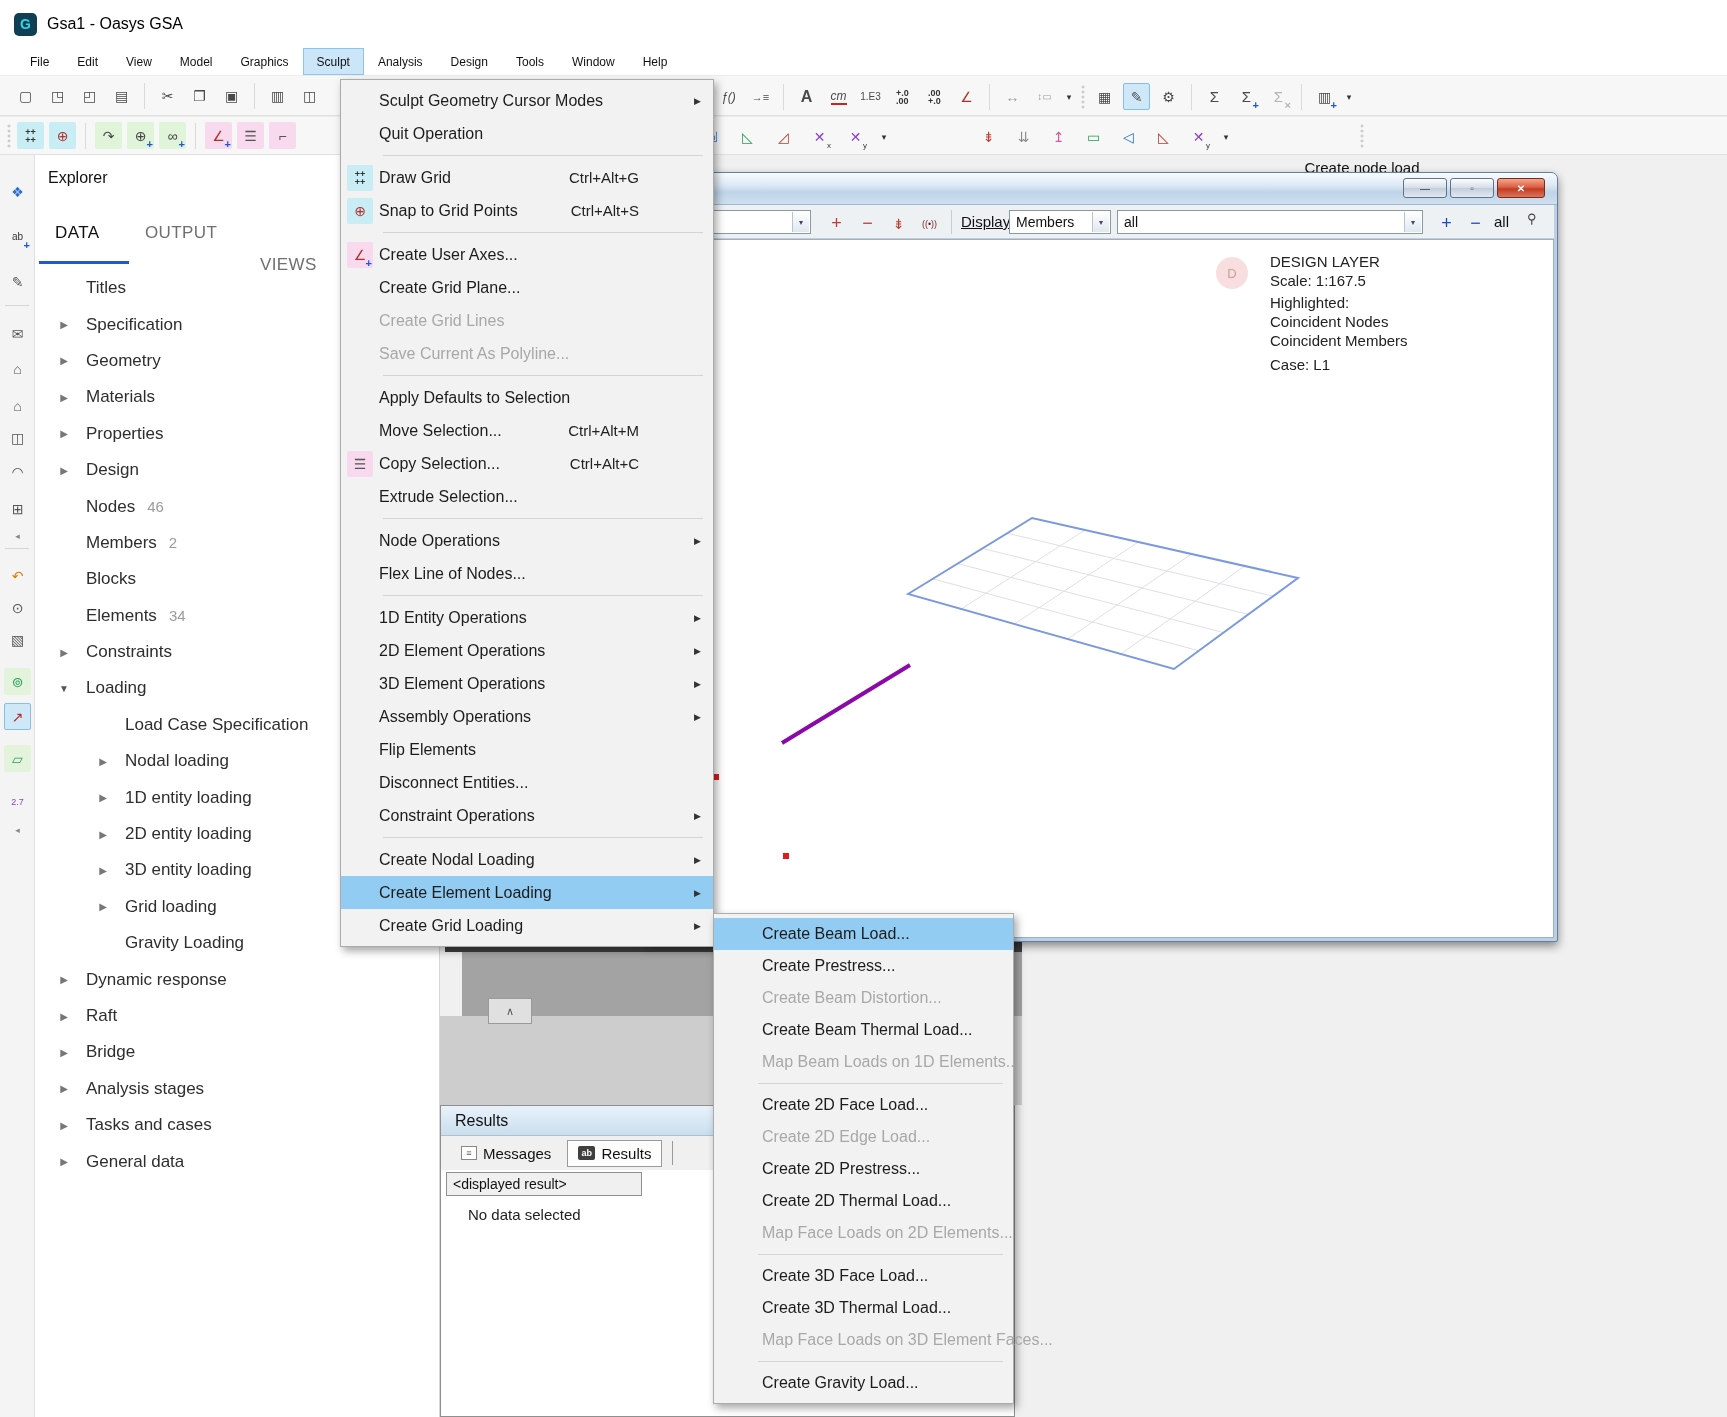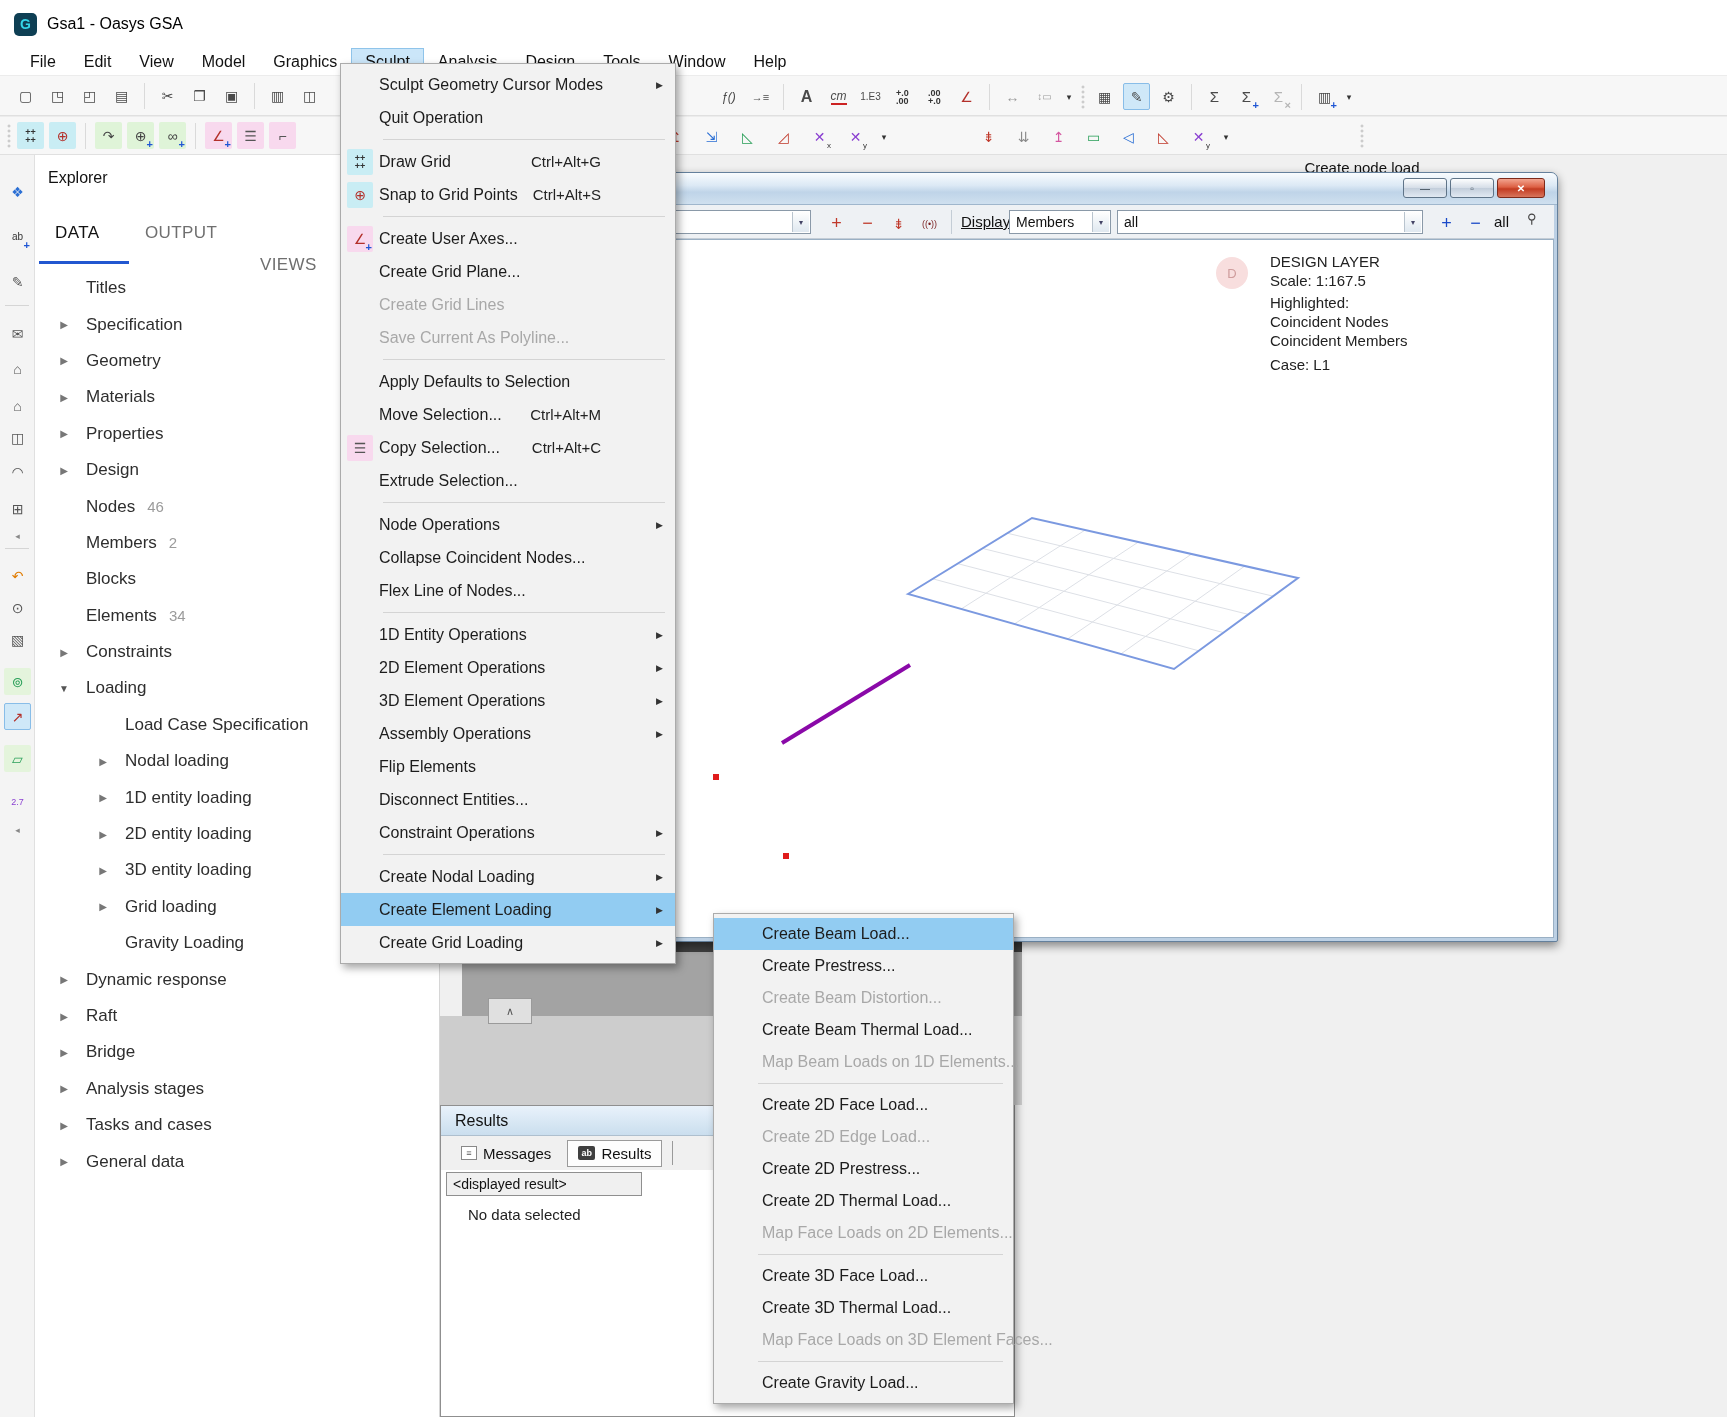--- a/index.html
+++ b/index.html
@@ -5,21 +5,21 @@
   html,body{margin:0;padding:0;background:#fff;}
   *{box-sizing:border-box;}
   #root{position:relative;width:1727px;height:1417px;background:#f0f0f0;
         font-family:"Liberation Sans",sans-serif;color:#111;overflow:hidden;}
   .abs{position:absolute;}
 
   
   #titlebar{left:0;top:0;width:1727px;height:48px;background:#fff;display:flex;align-items:center;padding-left:14px;gap:10px;}
   #app-logo{width:23px;height:23px;border-radius:5px;background:#0e3f54;color:#35d6e8;font-weight:bold;font-size:14px;display:flex;align-items:center;justify-content:center;}
   #app-title{font-size:16px;color:#000;}
-  #menubar{left:0;top:48px;width:1727px;height:27px;background:#fff;display:flex;align-items:stretch;padding-left:16px;font-size:16px;}
+  #menubar{left:0;top:48px;width:1727px;height:27px;background:#fff;display:flex;align-items:stretch;padding-left:16px;font-size:12px;}
   .mb-item{padding:0 13px;display:flex;align-items:center;border:1px solid transparent;}
   .mb-item.active{background:#cbe6f9;border-color:#8fc4ea;}
   .toolbar{background:#f7f7f7;border-top:1px solid #ececec;border-bottom:1px solid #e0e0e0;display:flex;align-items:center;}
   #toolbar1{left:0;top:75px;width:1727px;height:41px;}
   #toolbar2{left:0;top:116px;width:1727px;height:39px;}
   .tb-flex{display:flex;align-items:center;gap:5px;}
   .tb-icon{position:relative;width:27px;height:27px;border-radius:2px;display:flex;align-items:center;justify-content:center;font-size:14px;color:#4a4a4a;flex:0 0 auto;}
   .tb-icon.sel{background:#cfe8f8;border:1px solid #88bde8;}
   .tb-sep{width:1px;height:26px;background:#dadada;margin:0 4px;flex:0 0 auto;}
   .handle{width:6px;height:26px;flex:0 0 auto;background-image:radial-gradient(#bdbdbd 1px,transparent 1.2px);background-size:5px 5px;background-position:center;}
@@ -76,21 +76,21 @@
   .r-tab{display:flex;align-items:center;gap:6px;padding:4px 10px;font-size:15px;color:#111;}
   .r-tab.active{background:#fdfdfd;border:1px solid #9a9a9a;}
   .msg-ic{width:16px;height:14px;border:1px solid #888;background:#fff;font-size:9px;color:#555;display:flex;align-items:center;justify-content:center;}
   .ab-ic{width:17px;height:14px;background:#3f3f3f;border-radius:2px;color:#fff;font-size:9px;font-weight:bold;display:flex;align-items:center;justify-content:center;}
   .r-tabsep{width:1px;height:24px;background:#9a9a9a;margin-left:4px;}
   #result-cell{position:absolute;left:5px;top:66px;width:196px;height:24px;background:#f0f0f0;border:1px solid #8f8f8f;font-size:14px;padding:3px 6px;color:#111;}
   #no-data{position:absolute;left:27px;top:100px;font-size:15px;color:#222;}
 
   
   .menu{background:#f2f2f2;border:1px solid #ababab;box-shadow:3px 4px 8px rgba(0,0,0,.35);padding:4px 0;font-size:16px;color:#1c1c1c;}
-  #sculpt-menu{left:340px;top:63px;width:336px;z-index:50;}
+  #sculpt-menu{left:340px;top:79px;width:374px;z-index:50;}
   #submenu{left:713px;top:913px;width:301px;z-index:51;}
   .menu-row{height:33px;display:flex;align-items:center;padding-right:12px;}
   #submenu .menu-row{height:32px;padding-left:48px;}
   .menu-row.hl{background:#92ccf2;}
   .menu-row.dis .mi-label,.menu-row.dis .mi-short{color:#a8a8a8;}
   .mi-icon{width:38px;display:flex;justify-content:center;flex:0 0 auto;}
   .mi-ibox{position:relative;width:26px;height:26px;border-radius:2px;display:flex;align-items:center;justify-content:center;font-size:14px;}
   .mi-label{flex:1;white-space:nowrap;}
   .mi-short{margin-right:50px;font-size:15px;color:#222;}
   .mi-arrow{width:12px;text-align:right;font-size:9px;color:#333;}
@@ -673,25 +673,20 @@
         <span class="mi-arrow"></span>
       </div>
       <div class="menu-sep"></div>
       <div class="menu-row">
         <div class="mi-icon"></div>
         <span class="mi-label">Node Operations</span>
         <span class="mi-arrow">▶</span>
       </div>
       <div class="menu-row">
         <div class="mi-icon"></div>
-        <span class="mi-label">Collapse Coincident Nodes...</span>
-        <span class="mi-arrow"></span>
-      </div>
-      <div class="menu-row">
-        <div class="mi-icon"></div>
         <span class="mi-label">Flex Line of Nodes...</span>
         <span class="mi-arrow"></span>
       </div>
       <div class="menu-sep"></div>
       <div class="menu-row">
         <div class="mi-icon"></div>
         <span class="mi-label">1D Entity Operations</span>
         <span class="mi-arrow">▶</span>
       </div>
       <div class="menu-row">

